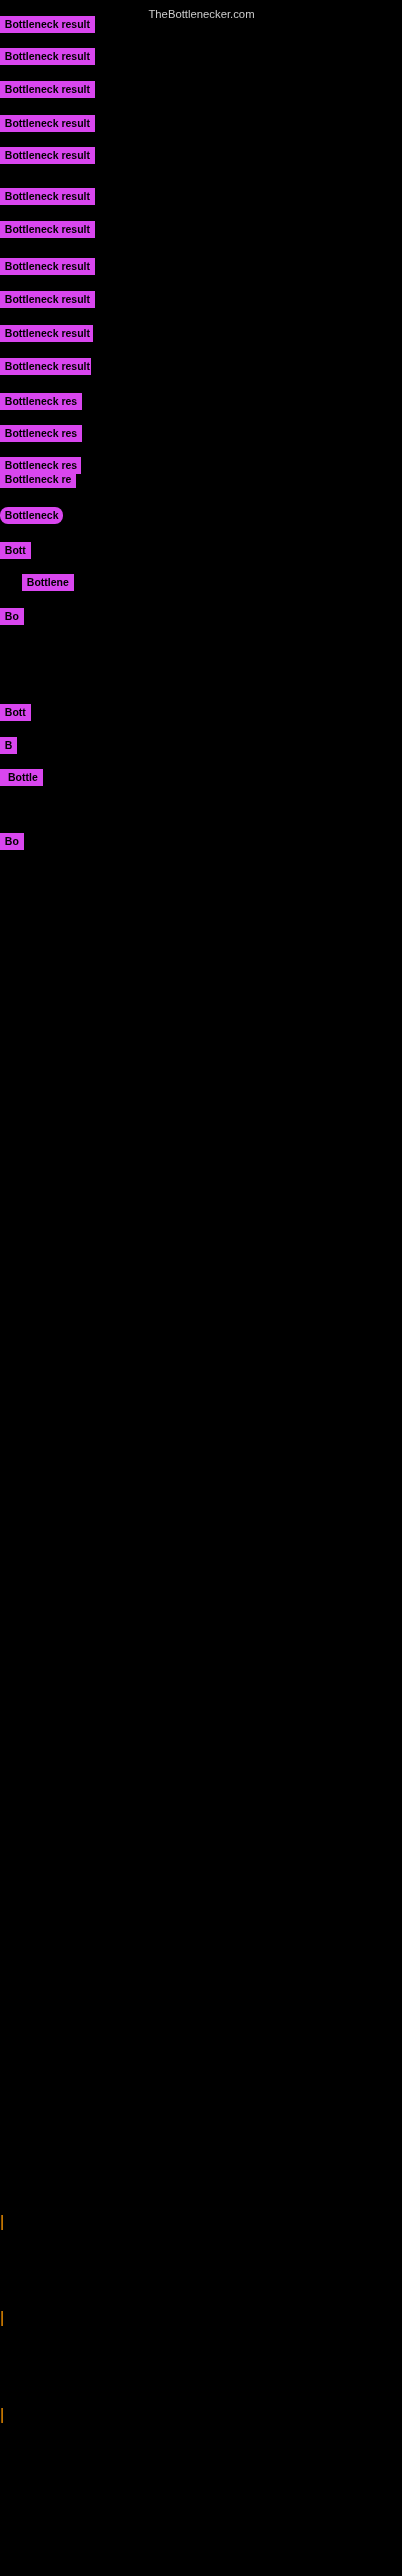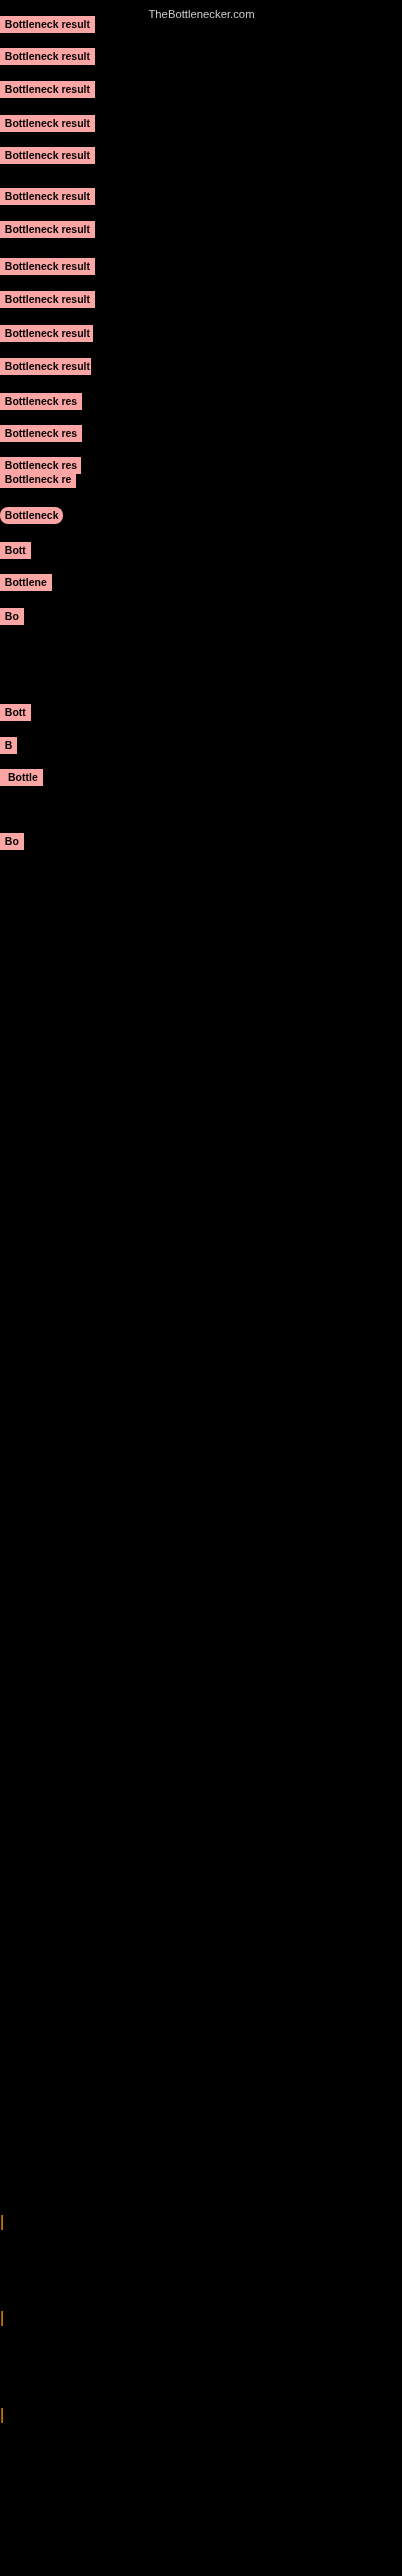--- a/index.html
+++ b/index.html
@@ -13,21 +13,21 @@
     .site-title {
       text-align: center;
       color: #ccc;
       font-size: 11.3px;
       padding: 8px 0;
       position: absolute;
       top: 0;
       width: 100%;
     }
     .bottleneck-label {
-      background-color: #fca5a5;
+      background-color: #d946ef;
       color: #000;
       font-size: 10.5px;
       font-weight: bold;
       padding: 2.4px 4.8px;
       display: inline-block;
       position: absolute;
       left: 0;
       white-space: nowrap;
       overflow: hidden;
     }
@@ -48,21 +48,21 @@
     <div class="bottleneck-label" style="top: 258px; max-width: 97px;">Bottleneck result</div>
     <div class="bottleneck-label" style="top: 291px; max-width: 95px;">Bottleneck result</div>
     <div class="bottleneck-label" style="top: 325px; max-width: 93px;">Bottleneck result</div>
     <div class="bottleneck-label" style="top: 358px; max-width: 91px;">Bottleneck result</div>
     <div class="bottleneck-label" style="top: 393px; max-width: 87px;">Bottleneck res</div>
     <div class="bottleneck-label" style="top: 425px; max-width: 84px;">Bottleneck res</div>
     <div class="bottleneck-label" style="top: 457px; max-width: 81px;">Bottleneck res</div>
     <div class="bottleneck-label" style="top: 471px; max-width: 77px;">Bottleneck re</div>
     <div class="bottleneck-label" style="top: 507px; max-width: 64px; border-radius: 8px;">Bottleneck</div>
     <div class="bottleneck-label" style="top: 542px; max-width: 44px;">Bott</div>
-    <div class="bottleneck-label" style="top: 574px; max-width: 56px;">Bottlene</div>
+    <div class="bottleneck-label" style="top: 574px; max-width: 56px; margin-left: 22px;">Bottlene</div>
     <div class="bottleneck-label" style="top: 608px; max-width: 32px;">Bo</div>
     <div class="bottleneck-label" style="top: 704px; max-width: 40px;">Bott</div>
     <div class="bottleneck-label" style="top: 737px; max-width: 17.7px;">B</div>
     <div class="bottleneck-label" style="top: 769px; max-width: 48px; padding-left: 8px;">Bottle</div>
     <div class="bottleneck-label" style="top: 833px; max-width: 28px;">Bo</div>
     <div style="position: absolute; top: 2214px; left: 0px; color: rgb(255, 153, 0); font-size: 16px; line-height: 1;">|</div>
     <div style="position: absolute; top: 2310px; left: 0px; color: rgb(255, 153, 0); font-size: 16px; line-height: 1;">|</div>
     <div style="position: absolute; top: 2407px; left: 0px; color: rgb(255, 153, 0); font-size: 16px; line-height: 1;">|</div>
   </div>
 

